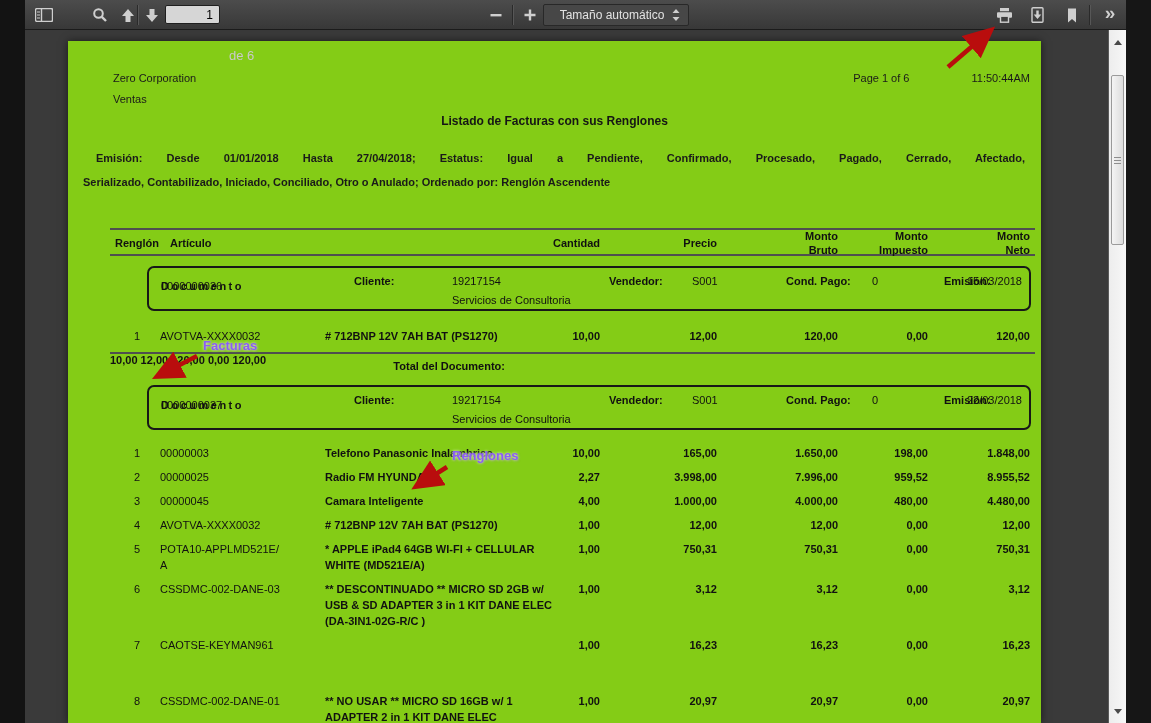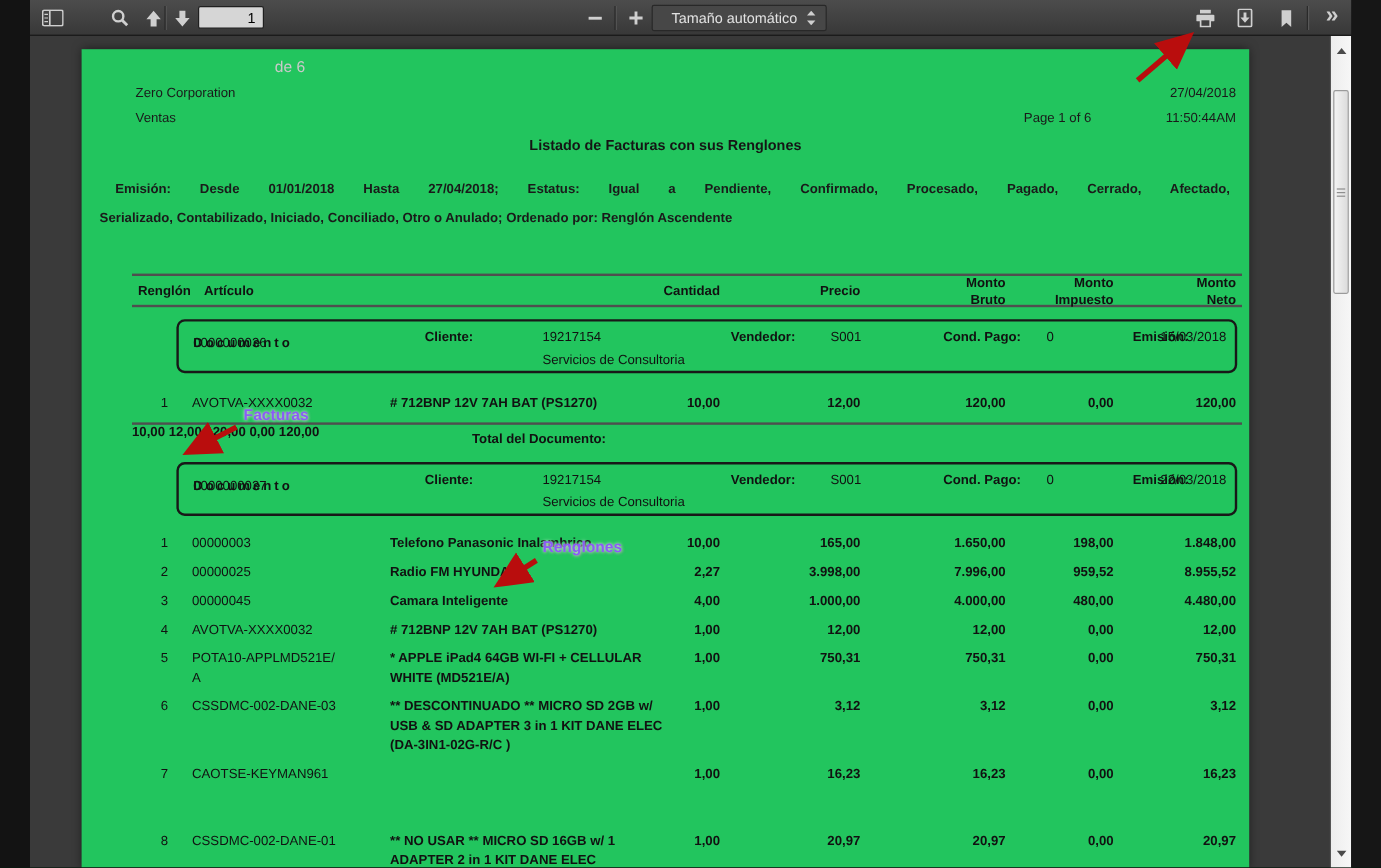--- a/index.html
+++ b/index.html
@@ -22,21 +22,21 @@
                 font:12px "Liberation Sans",sans-serif; color:#000; }
   .page-count { position:absolute; left:204px; top:8px; font-size:13px; color:#c9c9c9;margin-top:40px; }
   .scale-select { position:absolute; left:518px; top:4px; width:146px; height:22px; background:#474747;
                   border:1px solid #282828; border-radius:2px; color:#e2e2e2; font-size:12px;
                   display:flex; align-items:center; padding:0 8px; cursor:default; }
   .scale-select .lbl { flex:1; text-align:center; }
   .chev2 { position:absolute; left:1072px; top:1px; font-size:19px; font-weight:bold; color:#cfcfcf; }
 
   
   .viewer { position:absolute; left:25px; top:30px; width:1083px; height:693px; background:#3a3a3a; overflow:hidden; }
-  .page { position:absolute; left:43px; top:11px; width:973px; height:682px; background:#22c55e;
+  .page { position:absolute; left:43px; top:11px; width:973px; height:682px; background:#84cc16;
           box-shadow:0 0 8px rgba(0,0,0,.55); color:#111; font-size:11px; overflow:hidden; }
 
   
   .scrollbar { position:absolute; left:1108px; top:30px; width:18px; height:693px;
                background:linear-gradient(to right,#ededed,#f7f7f7); border-left:1px solid #5a5a5a; }
   .sb-btn { position:absolute; left:0; width:18px; height:16px; display:flex; align-items:center; justify-content:center; }
   .sb-up { top:4px; } .sb-down { bottom:4px; }
   .tri-up   { width:0;height:0;border-left:4px solid transparent;border-right:4px solid transparent;border-bottom:5px solid #4a4a4a; }
   .tri-down { width:0;height:0;border-left:4px solid transparent;border-right:4px solid transparent;border-top:5px solid #4a4a4a; }
   .sb-thumb { position:absolute; left:2px; top:45px; width:13px; height:170px; border:1px solid #9a9a9a; border-radius:2px;
@@ -173,21 +173,20 @@
 
   <div class="viewer">
     <div class="page">
 
       <div class="doc-head">
         <div class="left">
           <div>Zero Corporation</div>
           <div>Ventas</div>
         </div>
         <div class="right">
-          <div>27/04/2018</div>
           <div class="r2">
             <span>Page 1 of 6</span>
             <span>11:50:44AM</span>
           </div>
         </div>
       </div>
 
       <div class="report-title">Listado de Facturas con sus Renglones</div>
 
       <div class="filters">

